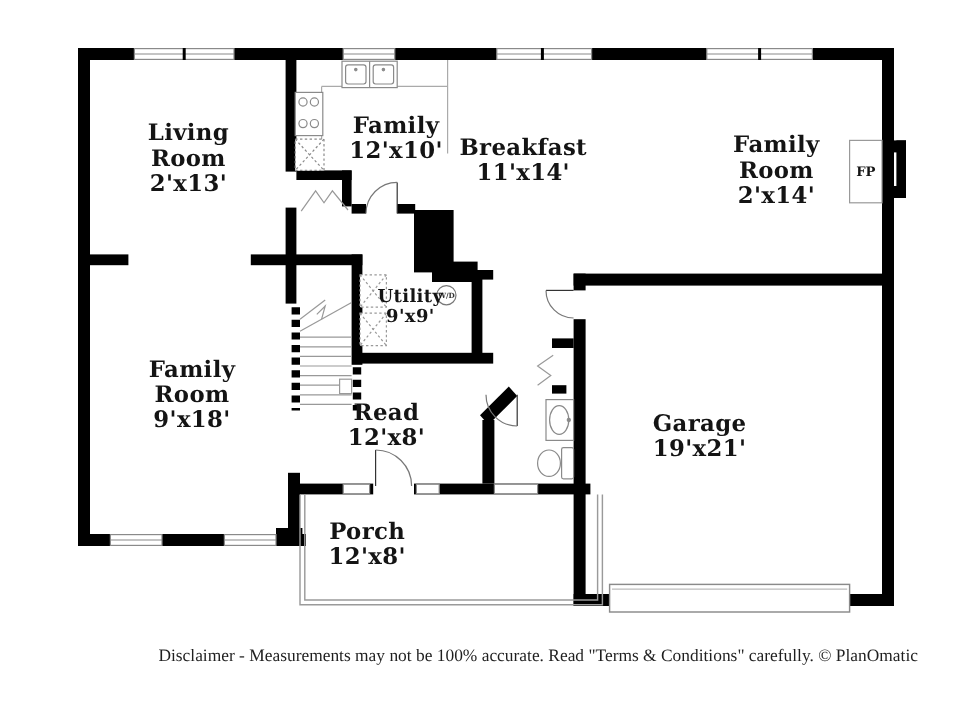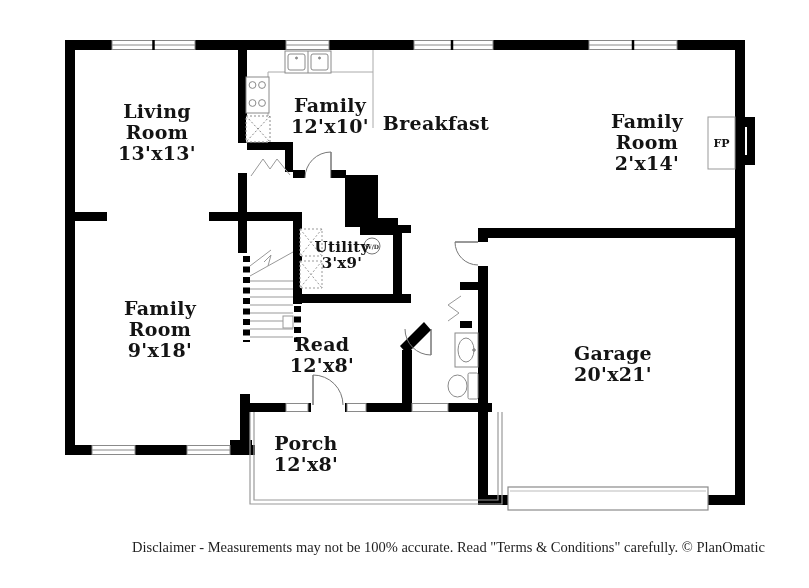--- a/index.html
+++ b/index.html
@@ -209,59 +209,60 @@
 
   <g>
     <rect x="708" y="117" width="27" height="52" fill="#ffffff" stroke="#999999" stroke-width="1"></rect>
     <text x="721.5" y="147" text-anchor="middle" font-family="DejaVu Serif, serif" font-size="11" font-weight="bold" fill="#141414">FP</text>
   </g>
 </svg>
 
 <div class="room-label" style="left:157px;top:101px">
   <span>Living</span>
   <span>Room</span>
-  <span>13'x13'</span>
+  <span>2'x13'</span>
 </div>
 
 <div class="room-label" style="left:330px;top:95px">
   <span>Family</span>
   <span>12'x10'</span>
 </div>
 
 <div class="room-label" style="left:436px;top:113px">
   <span>Breakfast</span>
+  <span>11'x14'</span>
 </div>
 
 <div class="room-label" style="left:647px;top:111px">
   <span>Family</span>
   <span>Room</span>
   <span>2'x14'</span>
 </div>
 
 <div class="room-label" style="left:160px;top:298px">
   <span>Family</span>
   <span>Room</span>
   <span>9'x18'</span>
 </div>
 
 <div class="room-label small" style="left:342px;top:239px">
   <span>Utility</span>
-  <span>3'x9'</span>
+  <span>9'x9'</span>
 </div>
 
 <div class="room-label" style="left:322px;top:334px">
   <span>Read</span>
   <span>12'x8'</span>
 </div>
 
 <div class="room-label" style="left:306px;top:433px">
   <span>Porch</span>
   <span>12'x8'</span>
 </div>
 
-<div class="room-label" style="left:613px;top:343px">
+<div class="room-label" style="left:583px;top:343px">
   <span>Garage</span>
-  <span>20'x21'</span>
+  <span>19'x21'</span>
 </div>
 
 <div class="footer">Disclaimer - Measurements may not be 100% accurate. Read "Terms &amp; Conditions" carefully. © PlanOmatic</div>
 
 </div>
 
 </body></html>

